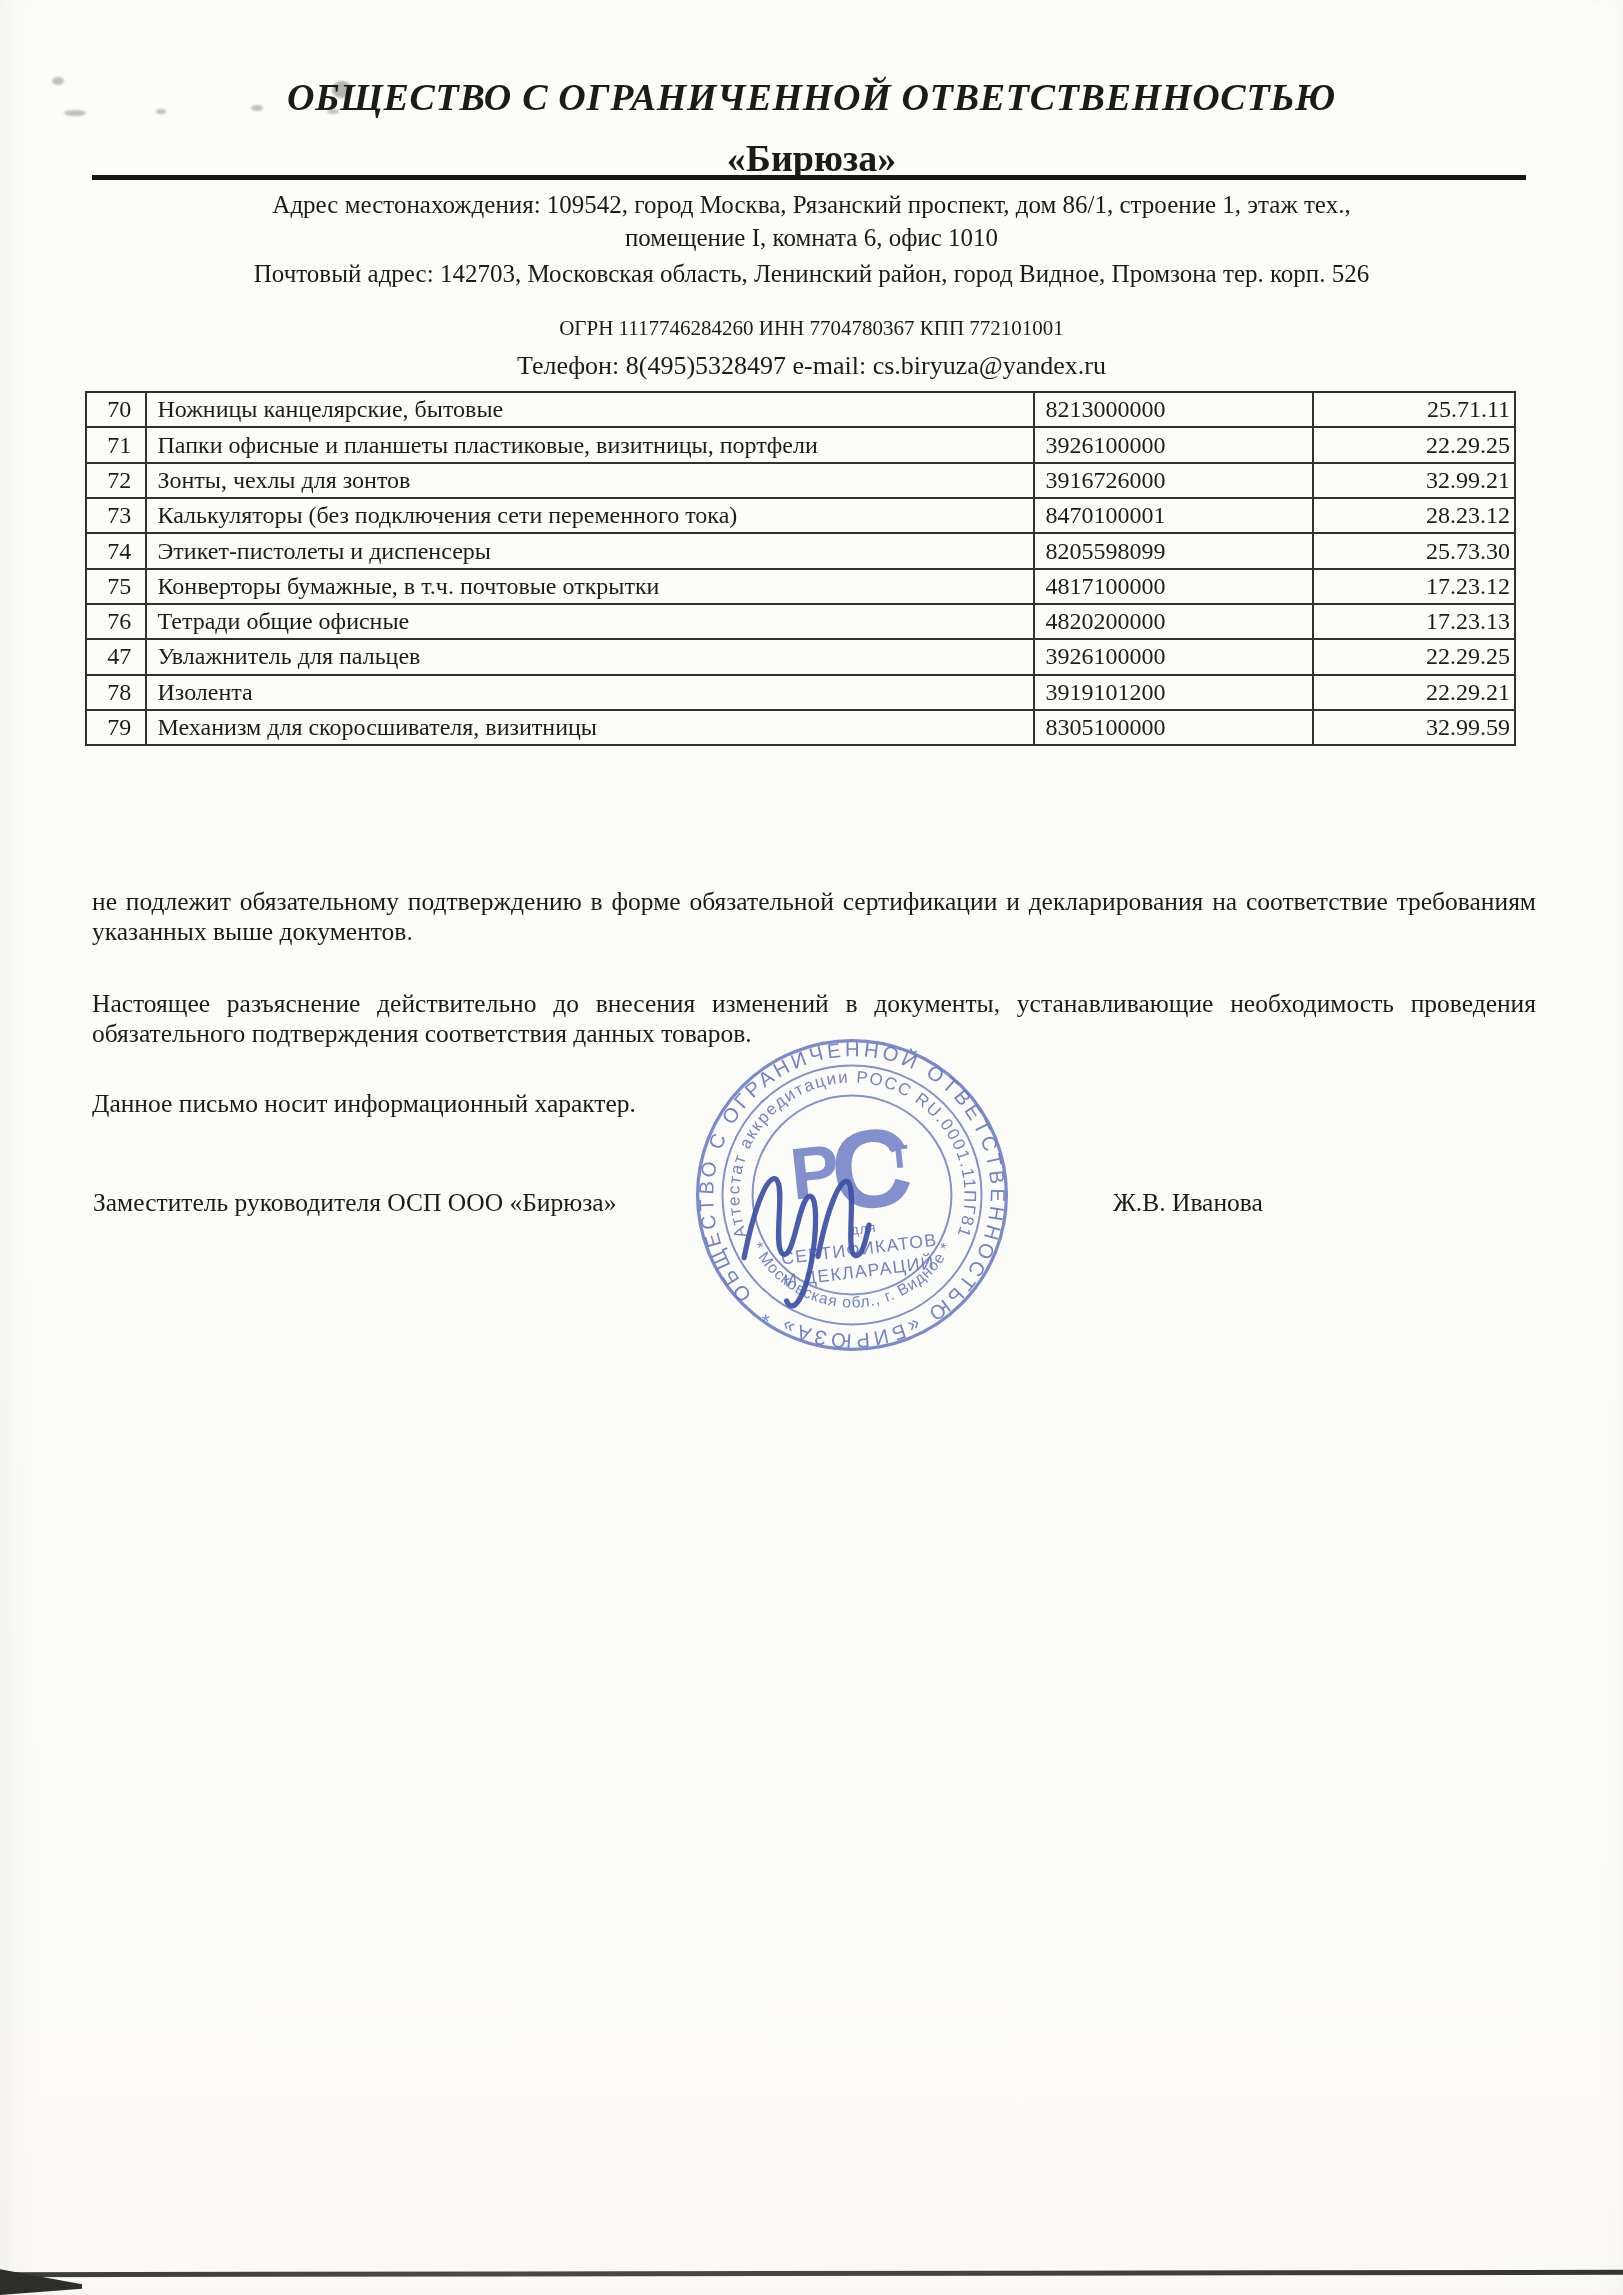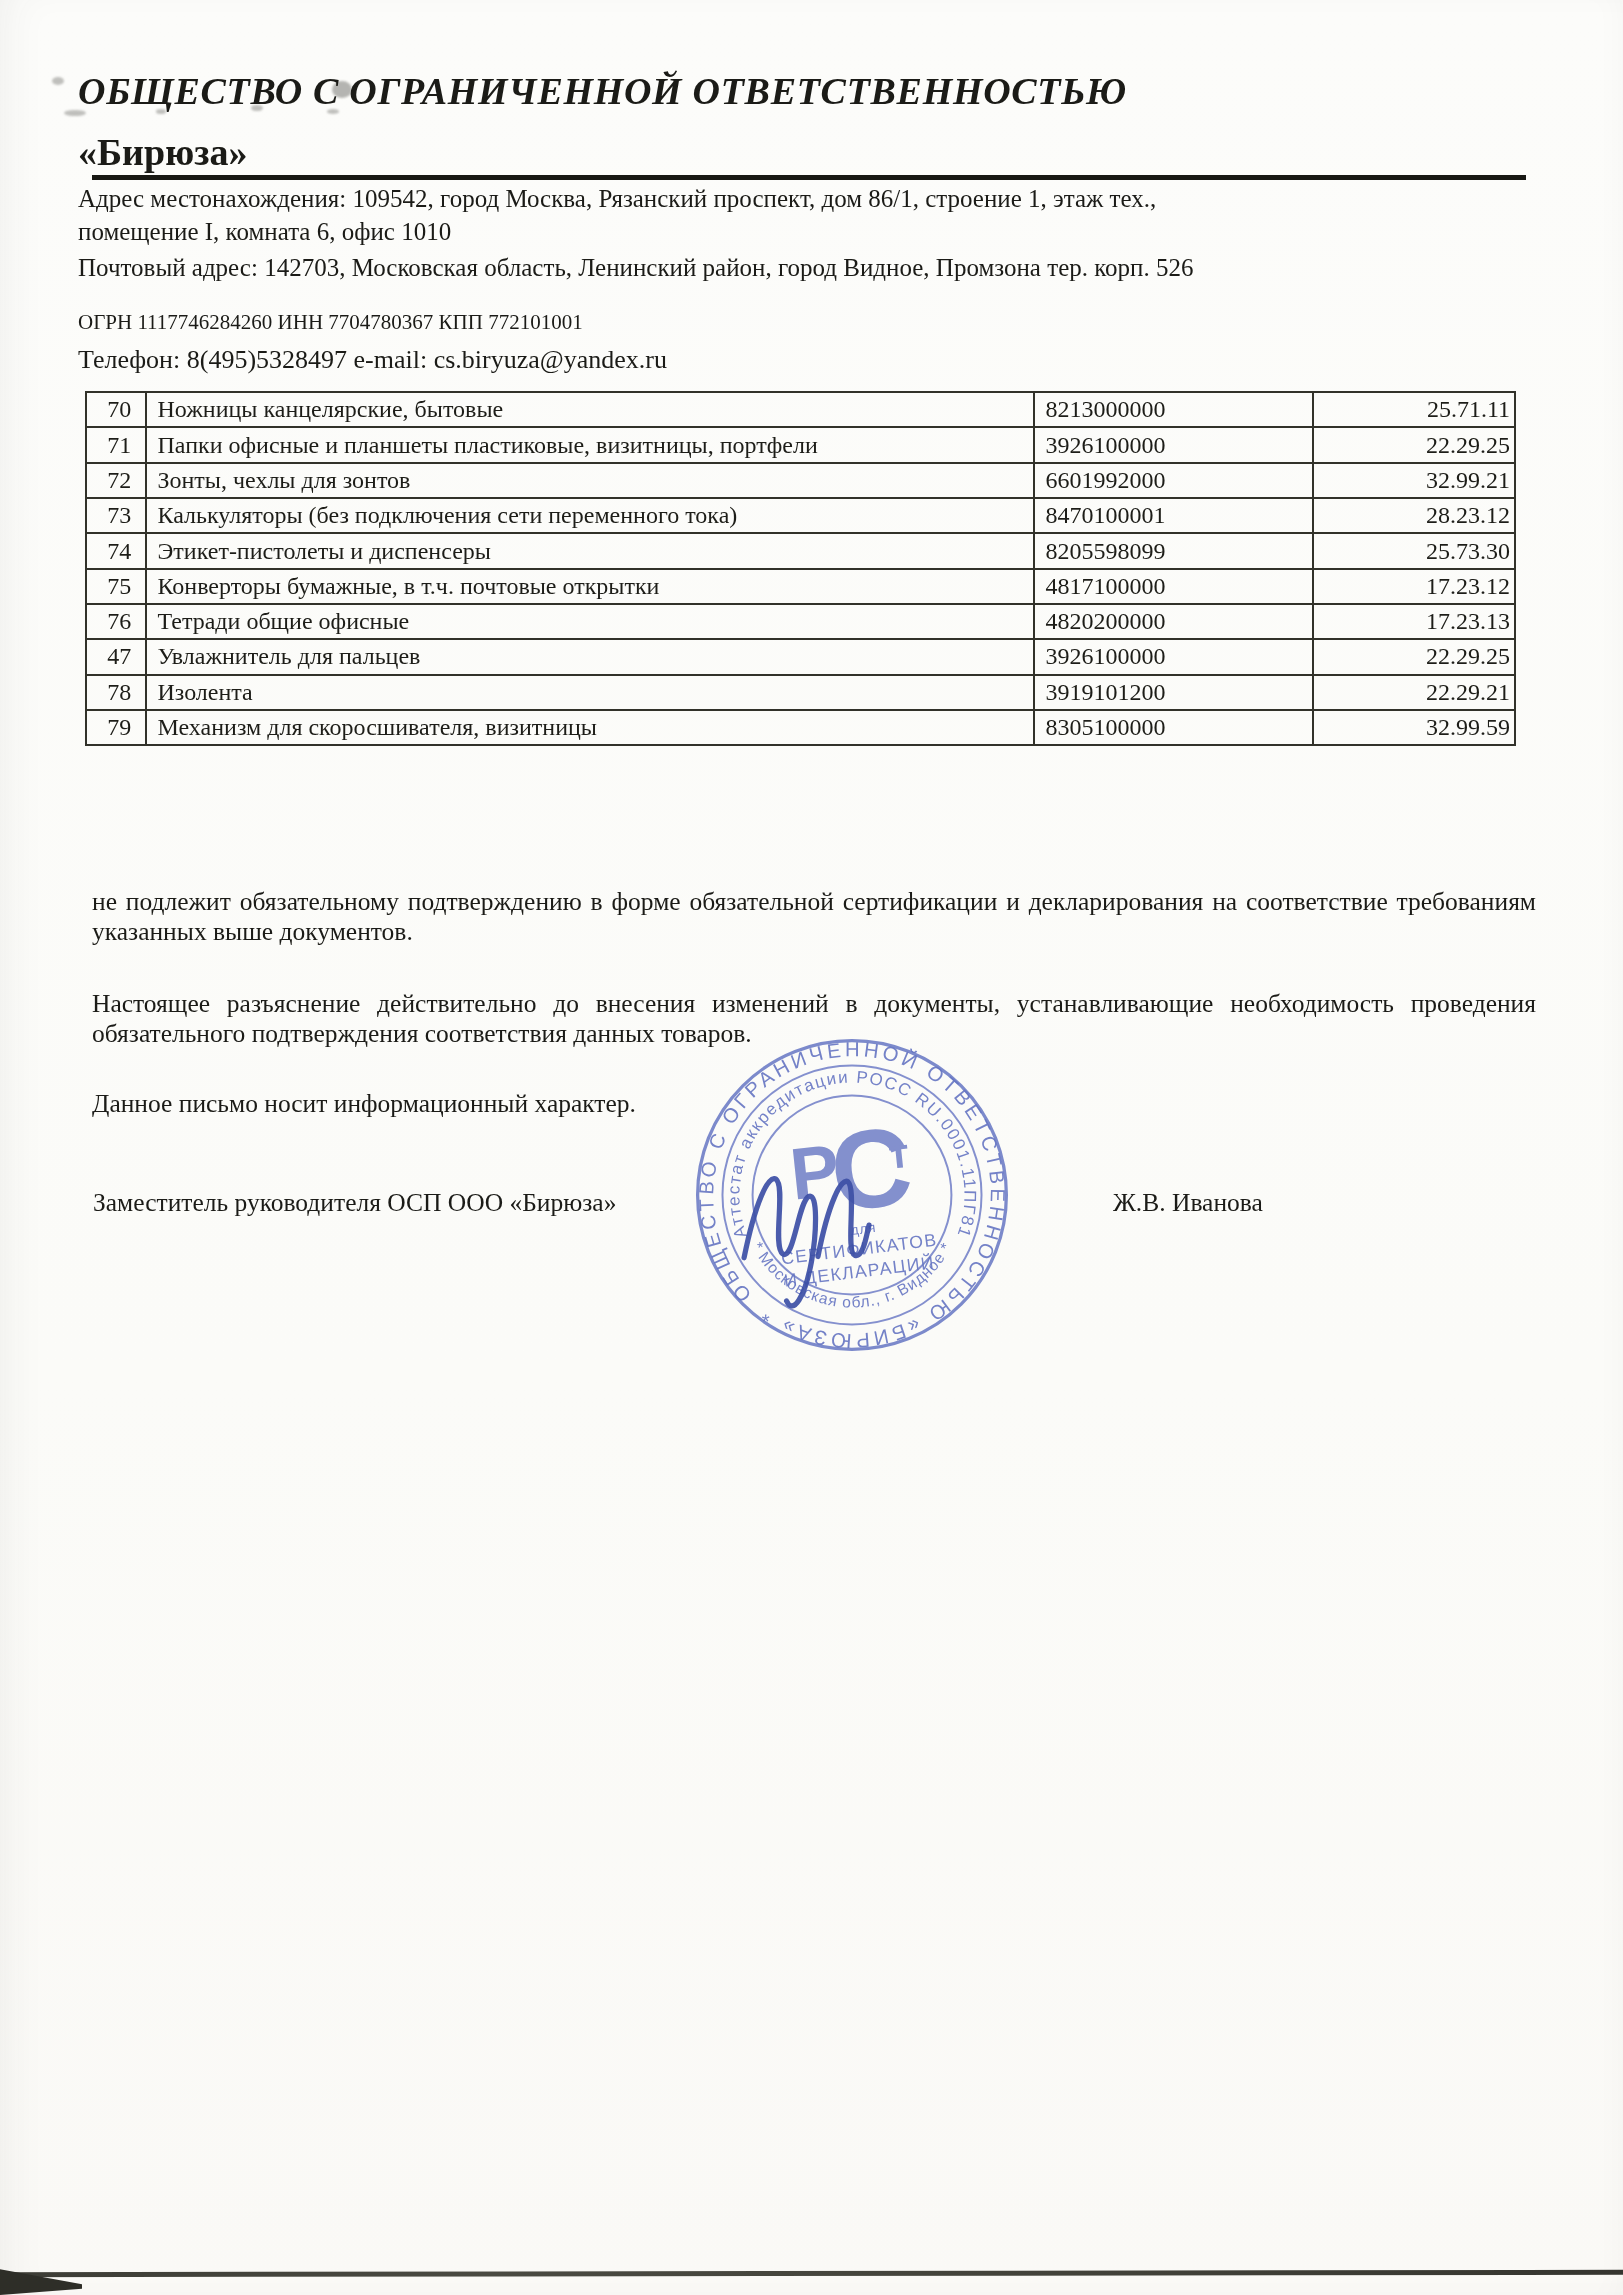--- a/index.html
+++ b/index.html
@@ -9,21 +9,21 @@
     font-family:"Liberation Serif","DejaVu Serif",serif;
     color:#1b1b17;
     position:relative;
     overflow:hidden;
   }
   .sheet{
     position:absolute;inset:0;
     background:linear-gradient(180deg,#fcfcfa 0%,#fbfbf8 60%,#faf9f6 100%);
     box-shadow:inset 26px 0 52px -33px rgba(60,60,55,.10), inset -19.6px 0 46px -36px rgba(60,60,55,.07);
   }
-  .center-line{position:absolute;left:78px;width:1439px;text-align:left;white-space:nowrap;}
+  .center-line{position:absolute;left:92px;width:1439px;text-align:center;white-space:nowrap;margin-top:6px;}
   .title1{top:69px;font-size:38px;font-weight:bold;font-style:italic;letter-spacing:0.7px;}
   .title2{top:130px;font-size:38px;font-weight:bold;}
   .rule{position:absolute;left:92px;top:175px;width:1434px;height:4.6px;background:#181813;}
   .addr1{top:185px;font-size:25px;}
   .addr2{top:218px;font-size:25px;}
   .postal{top:254px;font-size:25px;}
   .ogrn{top:310px;font-size:21px;}
   .phone{top:345px;font-size:26px;}
 
   table.goods{
@@ -116,21 +116,21 @@
       </tr>
       <tr>
         <td class="num">71</td>
         <td>Папки офисные и планшеты пластиковые, визитницы, портфели</td>
         <td class="code">3926100000</td>
         <td class="okpd">22.29.25</td>
       </tr>
       <tr>
         <td class="num">72</td>
         <td>Зонты, чехлы для зонтов</td>
-        <td class="code">6601992000</td>
+        <td class="code">3916726000</td>
         <td class="okpd">32.99.21</td>
       </tr>
       <tr>
         <td class="num">73</td>
         <td>Калькуляторы (без подключения сети переменного тока)</td>
         <td class="code">8470100001</td>
         <td class="okpd">28.23.12</td>
       </tr>
       <tr>
         <td class="num">74</td>

